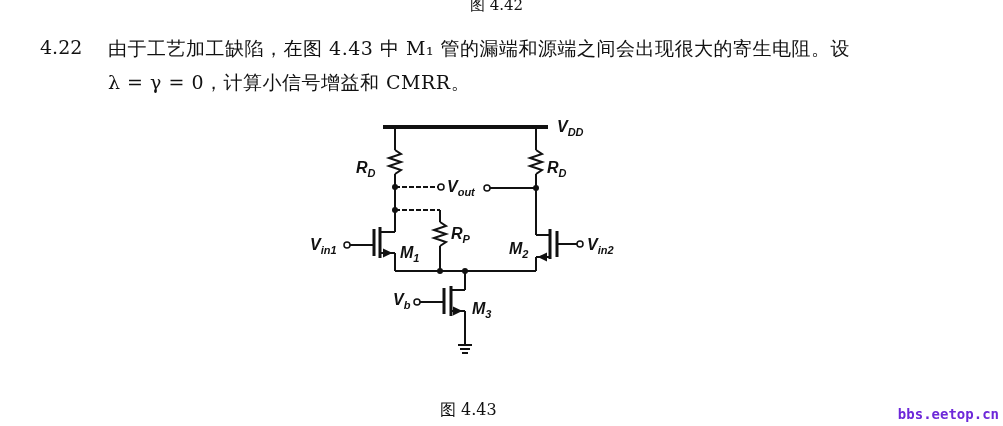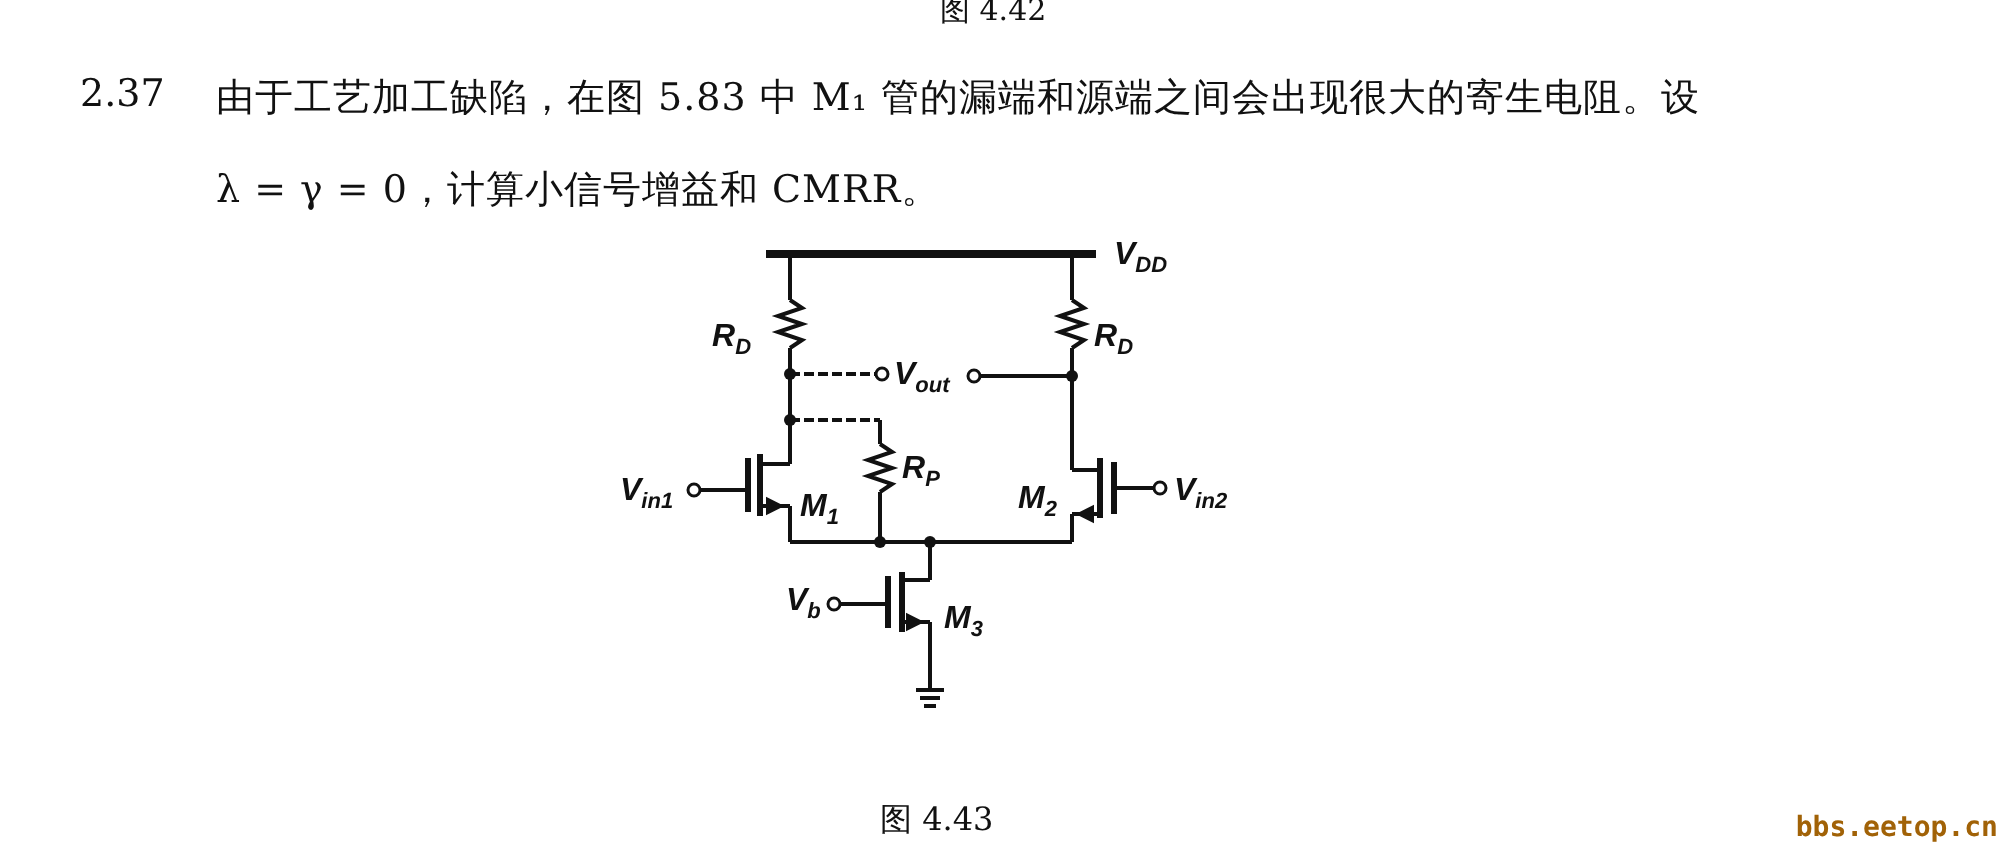--- a/index.html
+++ b/index.html
@@ -1,32 +1,32 @@
 <!DOCTYPE html>
 <html><head>
 <meta charset="utf-8">
 <style>
   html, body { margin:0; padding:0; background:#ffffff; }
   body { width:1003px; height:426px; position:relative; overflow:hidden; font-family:"DejaVu Serif", serif; color:#111; }
   .abs { position:absolute; }
   .fig-top { left:470px; top:-4px; font-size:15px; }
   .prob-num { left:40px; top:36px; font-size:19px; }
   .line1 { left:108px; top:36px; font-size:19px; letter-spacing:0.5px; }
-  .line2 { left:108px; top:82px; font-size:19px; letter-spacing:0.5px; }
+  .line2 { left:108px; top:70px; font-size:19px; letter-spacing:0.5px; }
   .fig-bottom { left:440px; top:400px; font-size:16px; }
-  .watermark { right:4px; top:406px; font-family:"DejaVu Sans Mono", monospace; font-weight:bold; font-size:14px; color:#a16207; }
+  .watermark { right:4px; top:406px; font-family:"DejaVu Sans Mono", monospace; font-weight:bold; font-size:14px; color:#6d28d9; }
   svg text { font-family:"Liberation Sans", sans-serif; font-weight:bold; font-style:italic; fill:#111; }
   svg .sub { font-size:11px; }
 </style>
 </head>
 <body>
 
 <div class="abs fig-top">图 4.42</div>
-<div class="abs prob-num">2.37</div>
-<div class="abs line1">由于工艺加工缺陷，在图 5.83 中 M₁ 管的漏端和源端之间会出现很大的寄生电阻。设</div>
+<div class="abs prob-num">4.22</div>
+<div class="abs line1">由于工艺加工缺陷，在图 4.43 中 M₁ 管的漏端和源端之间会出现很大的寄生电阻。设</div>
 <div class="abs line2">λ = γ = 0，计算小信号增益和 CMRR。</div>
 
 <svg class="abs" style="left:0;top:0" width="1003" height="426">
   <g stroke="#111" stroke-width="2" fill="none">
 
     <line x1="383" y1="127" x2="548" y2="127" stroke-width="4"></line>
 
     <line x1="395" y1="127" x2="395" y2="150"></line>
     <polyline points="395,150 401,154 389,158 401,162 389,166 401,170 395,174"></polyline>
     <line x1="395" y1="174" x2="395" y2="232"></line>

